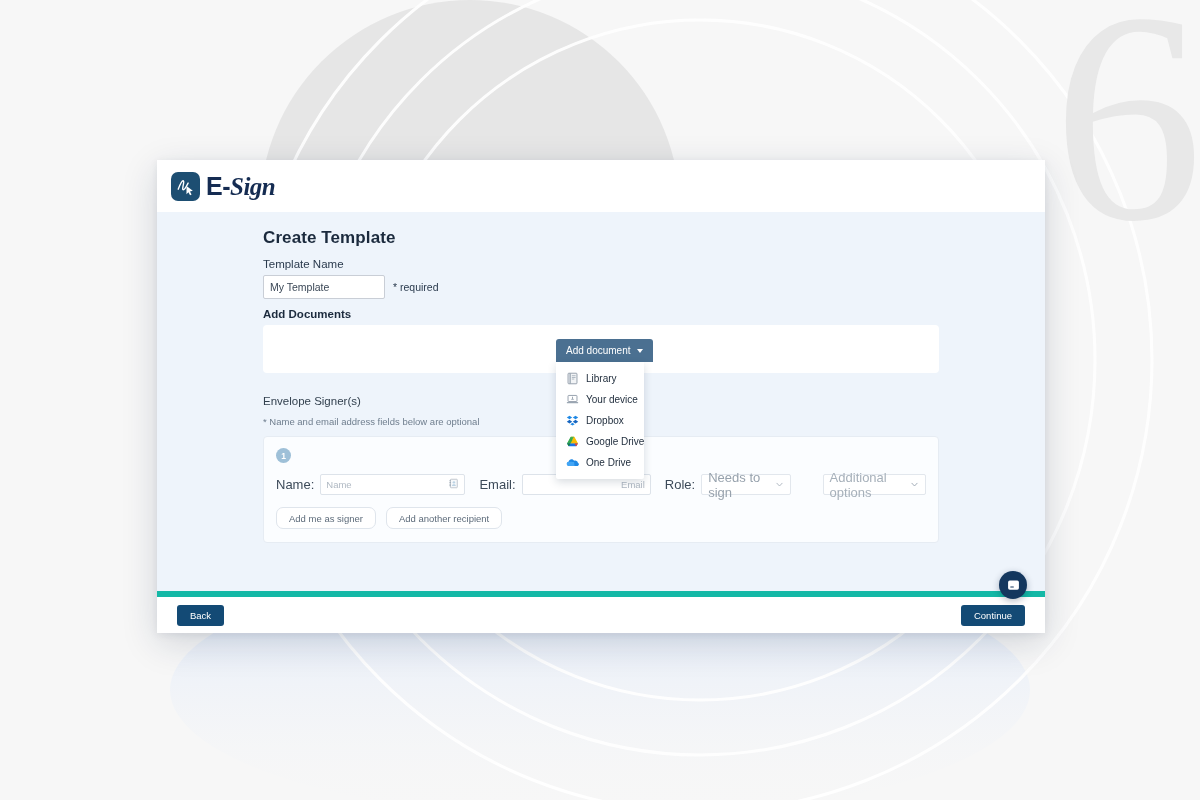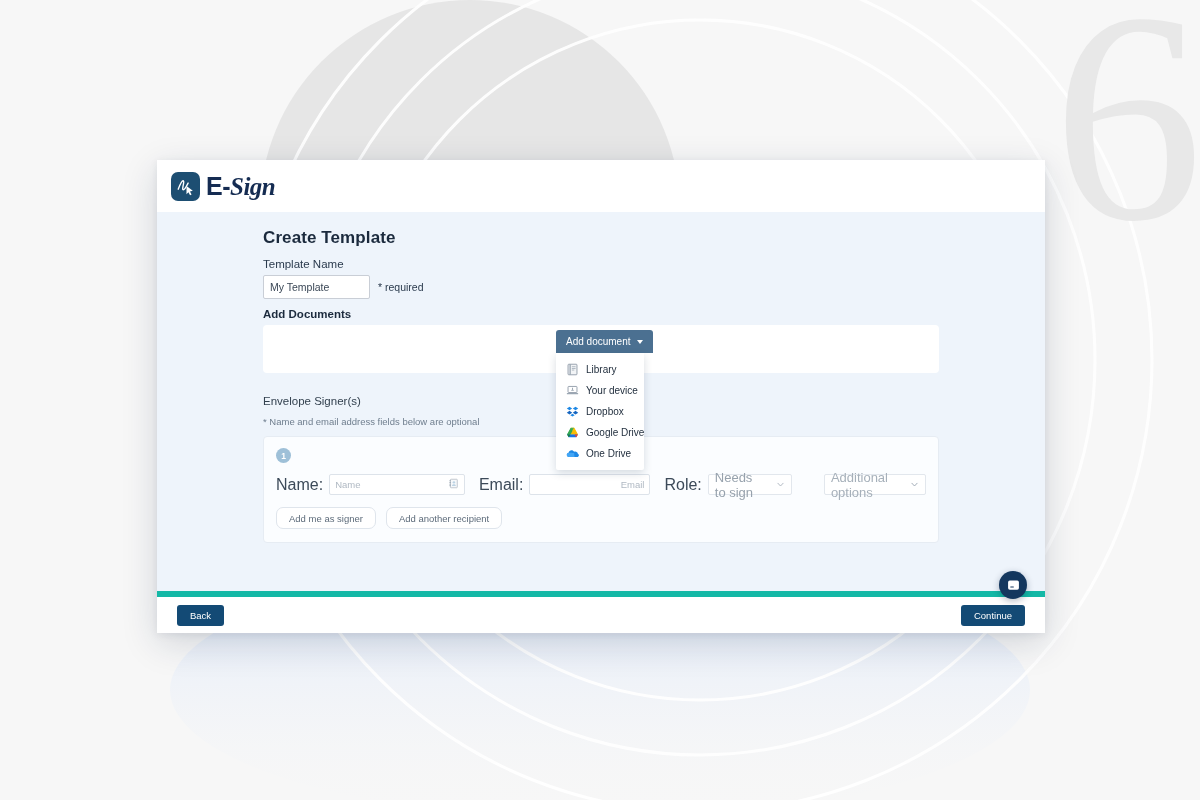--- a/index.html
+++ b/index.html
@@ -64,38 +64,38 @@
     margin:0 0 10px 0; letter-spacing:.1px;
   }
   .field-label {
     font-size:11.5px; color:#2a3a4d; font-weight:400;
     margin-bottom:5px;
   }
   .label-bold { font-weight:700; color:#1b2a3d; }
 
   .name-row { display:flex; align-items:center; gap:8px; margin-bottom:9px; }
   .text-input {
-    width:107px; height:24px;
+    width:122px; height:24px;
     border:1px solid #c9ced6; border-radius:2px;
     background:#fff; font-size:10.5px; color:#3a4756;
     padding:0 6px; outline:none;
     font-family:"Liberation Sans", sans-serif;
   }
   .required-note { font-size:10.5px; color:#2a3a4d; }
 
   
   .dropzone {
     background:#fff; border-radius:4px;
     height:48px; margin-top:4px;
     position:relative;
     display:flex; align-items:center; justify-content:center;
   }
 
   
-  .dd-wrap { position:absolute; left:293px; top:5px; z-index:40; }
+  .dd-wrap { position:absolute; left:293px; top:14px; z-index:40; }
   .dd-btn {
     background:#4b7091; color:#fff;
     border:none; border-radius:3px 3px 0 0;
     height:23px; padding:0 10px;
     font-size:10px; font-family:"Liberation Sans", sans-serif;
     display:flex; align-items:center; gap:6px;
     cursor:pointer; min-width:88px; justify-content:center;
   }
   .caret {
     width:0;height:0;border-left:3.5px solid transparent;
@@ -124,21 +124,21 @@
     border:1px solid #e6ecf3; border-radius:4px;
     padding:11px 12px 13px 12px;
   }
   .badge {
     width:15px;height:15px;border-radius:50%;
     background:#9ec0d8; color:#fff;
     font-size:8.5px; display:flex; align-items:center; justify-content:center;
     font-weight:700;
   }
   .signer-row { display:flex; align-items:center; gap:6px; margin-top:11px; }
-  .inline-label { font-size:16px; color:#3c4a59; }
+  .inline-label { font-size:13px; color:#3c4a59; }
   .field-box {
     height:21px; border:1px solid #dde3ea; border-radius:2px;
     background:#fff; display:flex; align-items:center;
     padding:0 5px; font-size:9.5px; color:#b0b9c3;
   }
   .field-name { width:155px; justify-content:space-between; }
   .field-email { width:138px;justify-content:flex-end; }
   .select-box {
     height:21px; border:1px solid #e2e7ed; border-radius:2px;
     background:#fff; display:flex; align-items:center;

